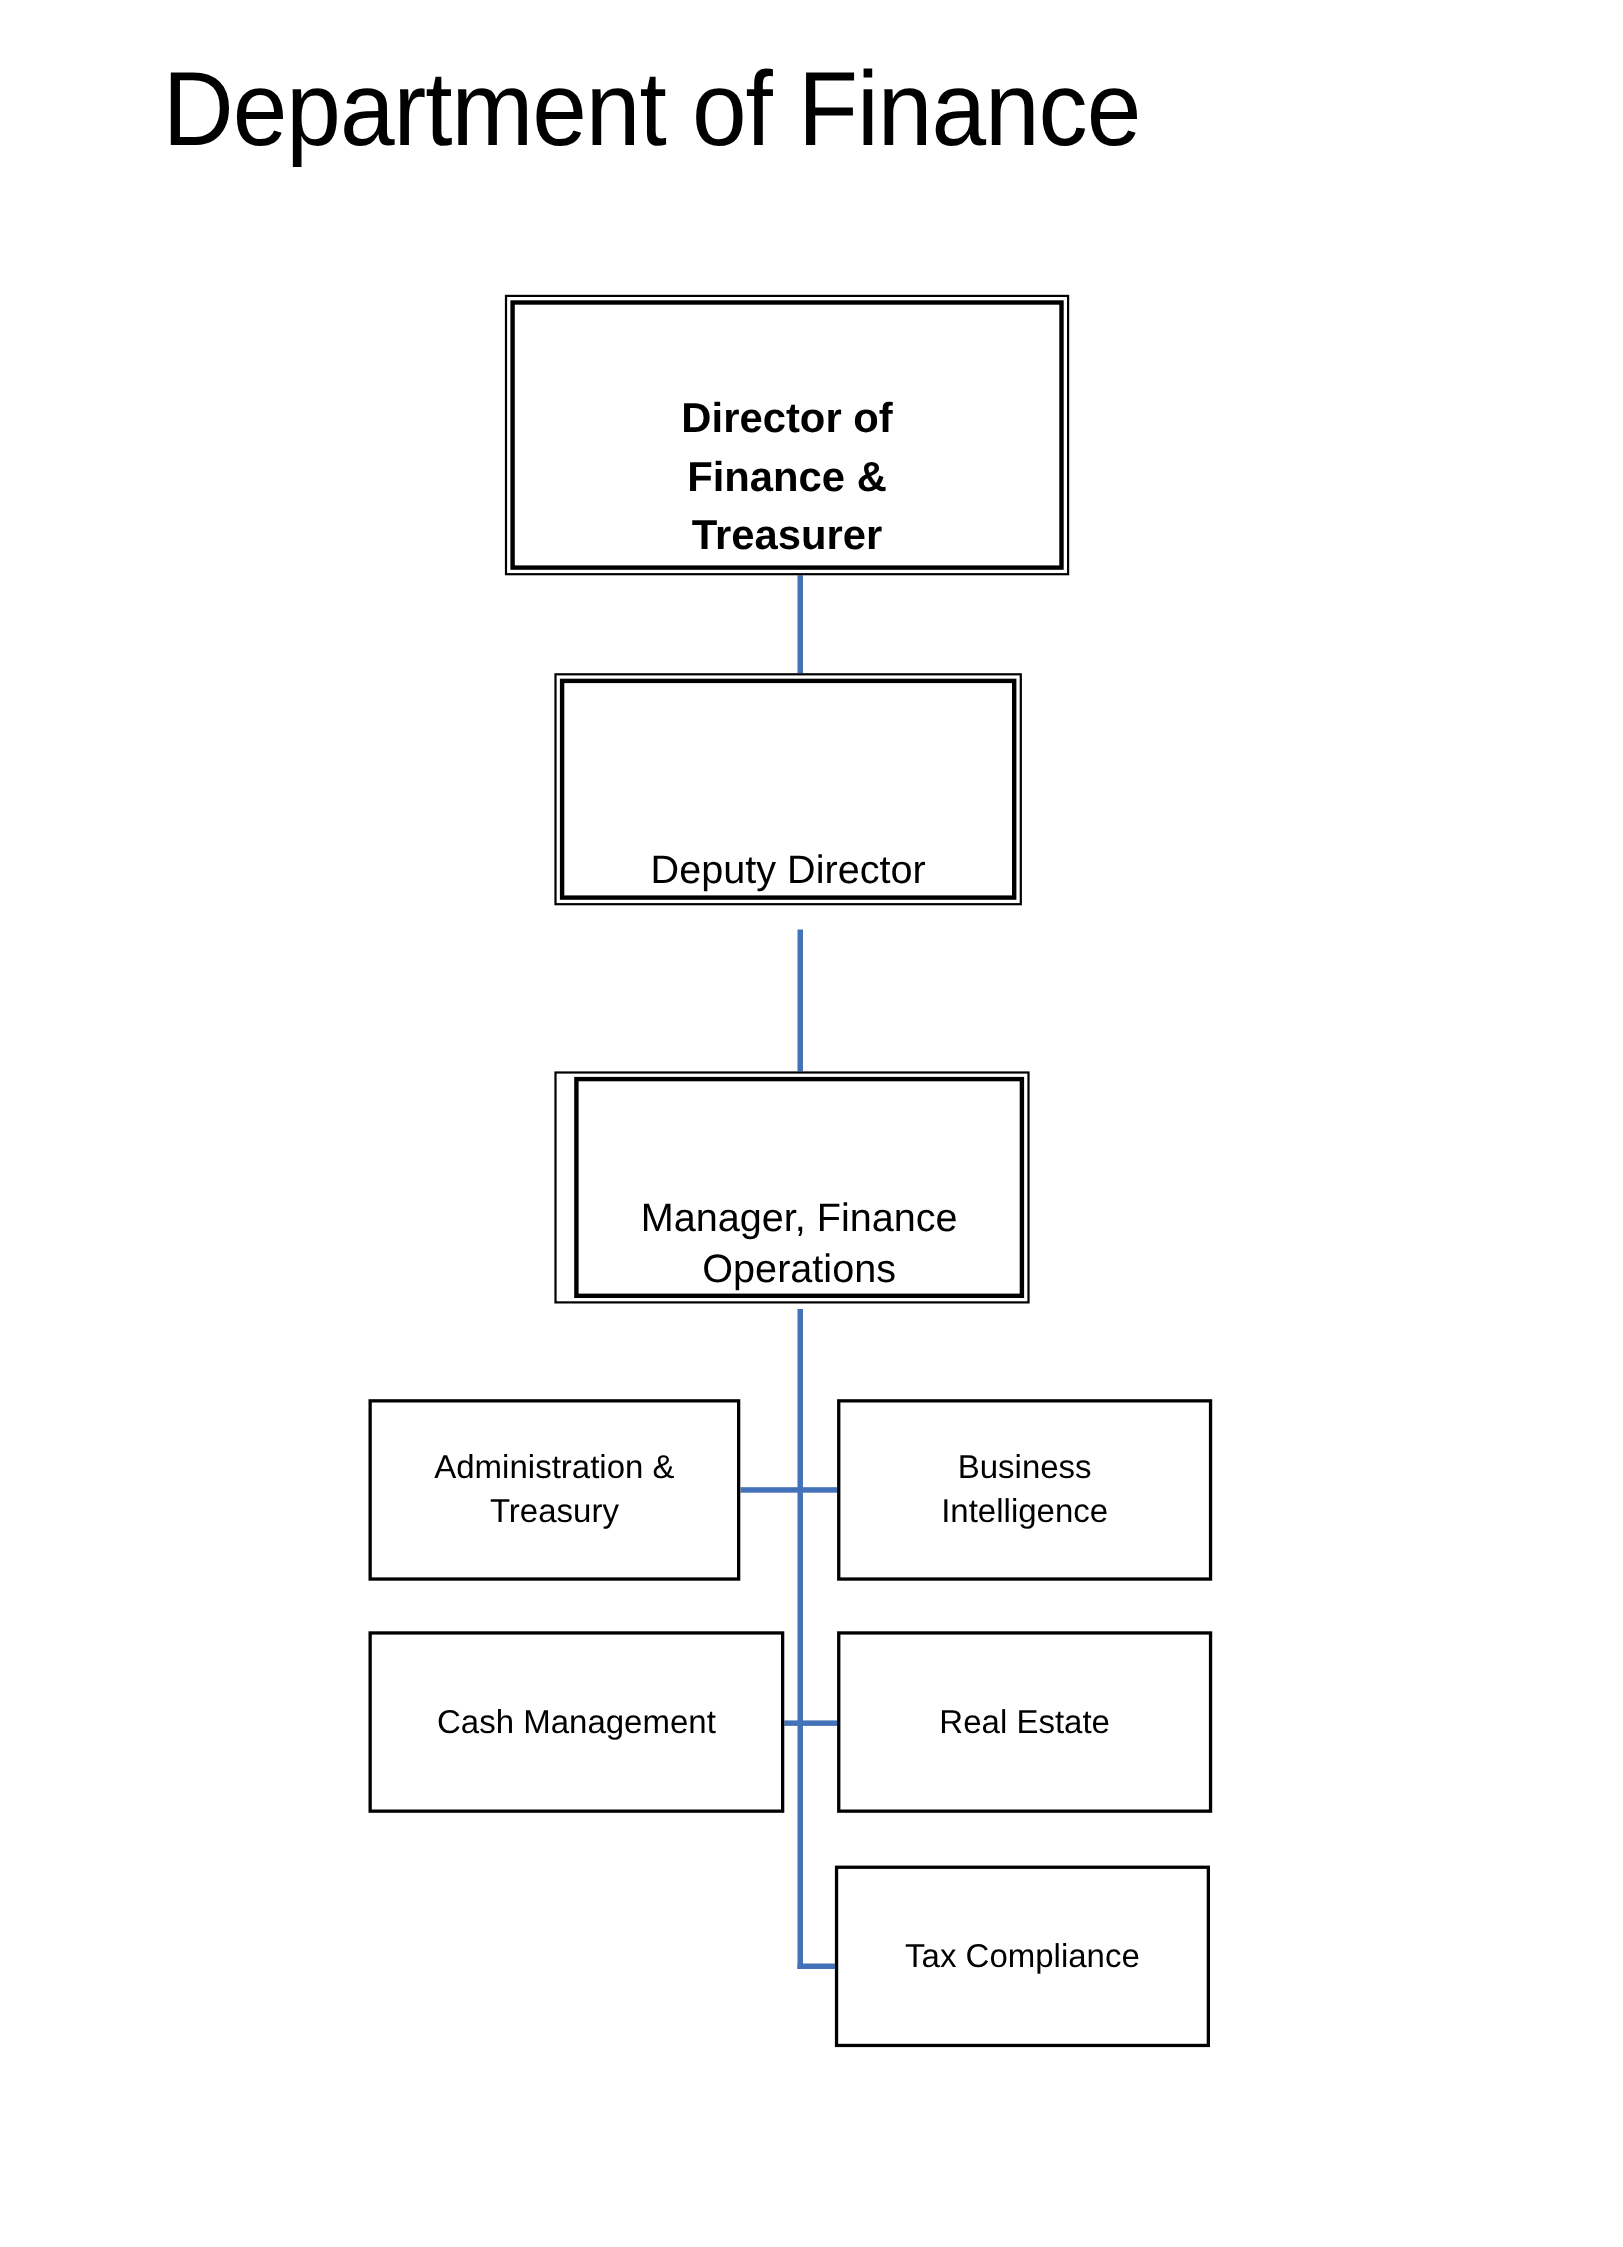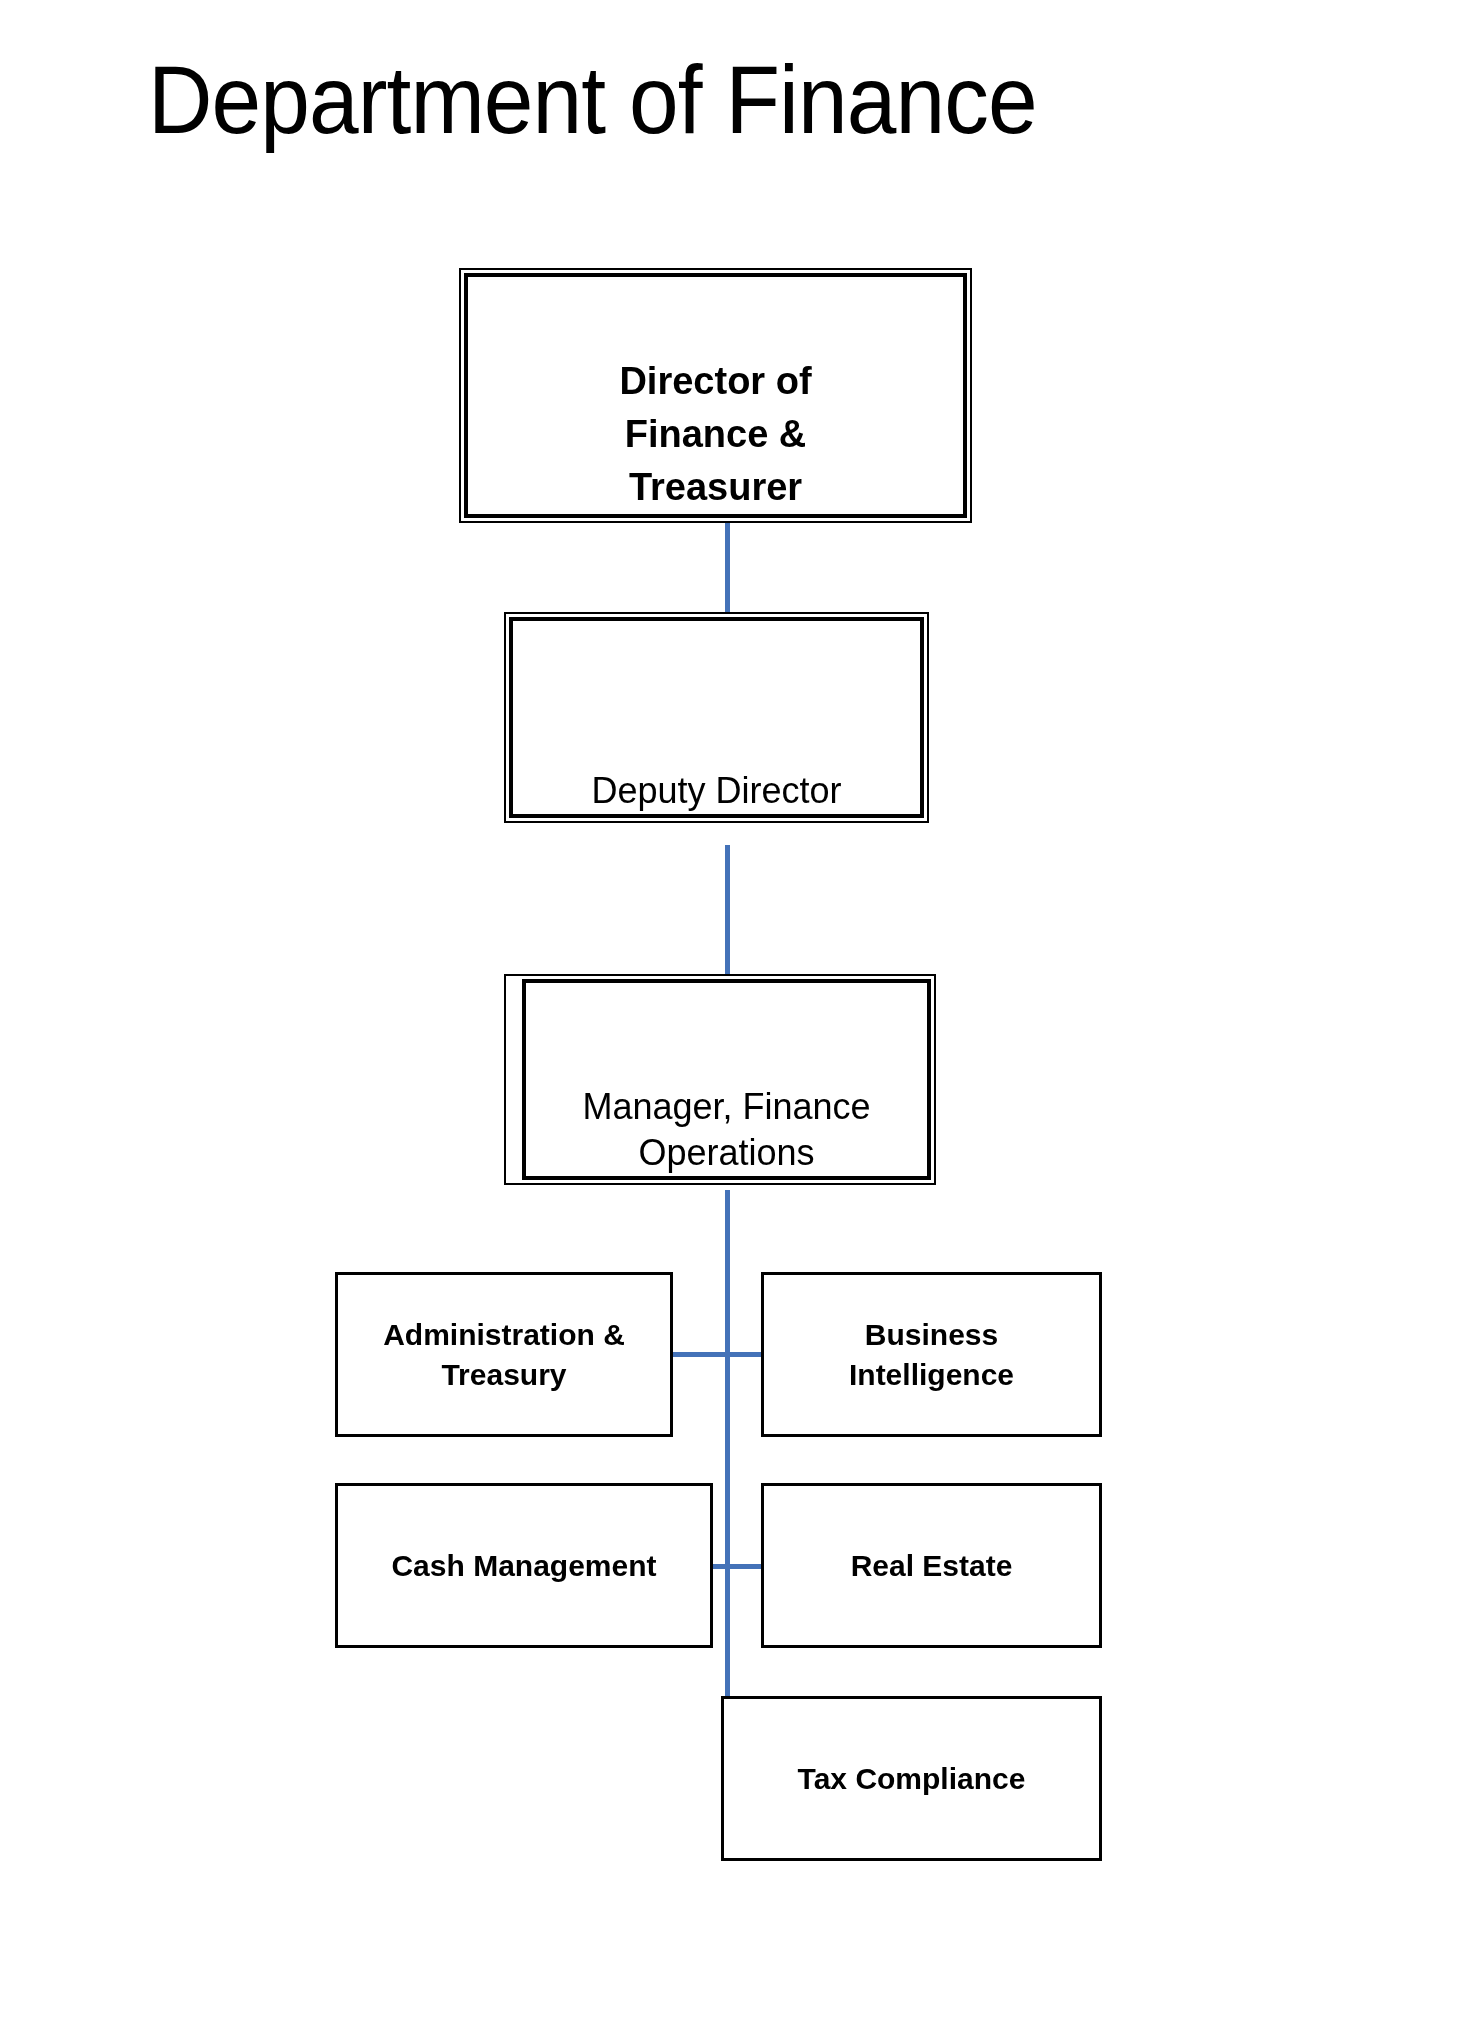--- a/index.html
+++ b/index.html
@@ -93,21 +93,21 @@
   }
   .lbl-mgmt {
     font-size: 36px;
     line-height: 46px;
     font-weight: 400;
     white-space: pre-line;
   }
   .lbl-leaf {
     font-size: 30px;
     line-height: 40px;
-    font-weight: 700;
+    font-weight: 400;
     white-space: pre-line;
   }
 </style>
 </head>
 <body>
 
 <div id="page">
 
   <div id="chart-title">Department of Finance</div>
 
@@ -155,17 +155,17 @@
   </div>
 
   <div class="node node-single" style="left:335px; top:1483px; width:378px; height:165px;">
     <span class="node-label lbl-leaf">Cash Management</span>
   </div>
 
   <div class="node node-single" style="left:761px; top:1483px; width:341px; height:165px;">
     <span class="node-label lbl-leaf">Real Estate</span>
   </div>
 
-  <div class="node node-single" style="left:721px; top:1696px; width:381px; height:165px;">
+  <div class="node node-single" style="left:759px; top:1696px; width:341px; height:165px;">
     <span class="node-label lbl-leaf">Tax Compliance</span>
   </div>
 
 </div>
 
 </body></html>

